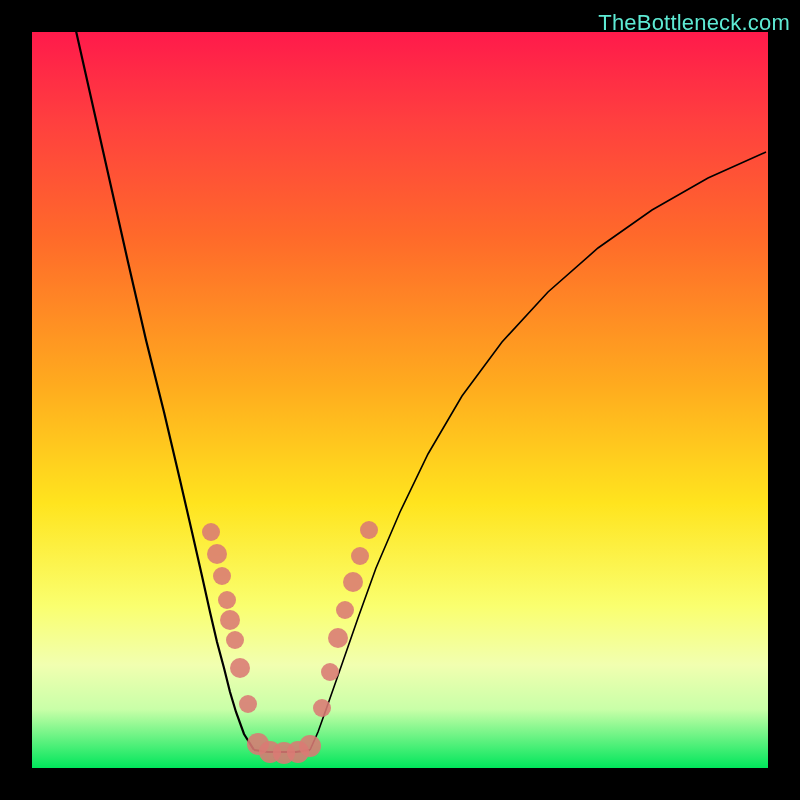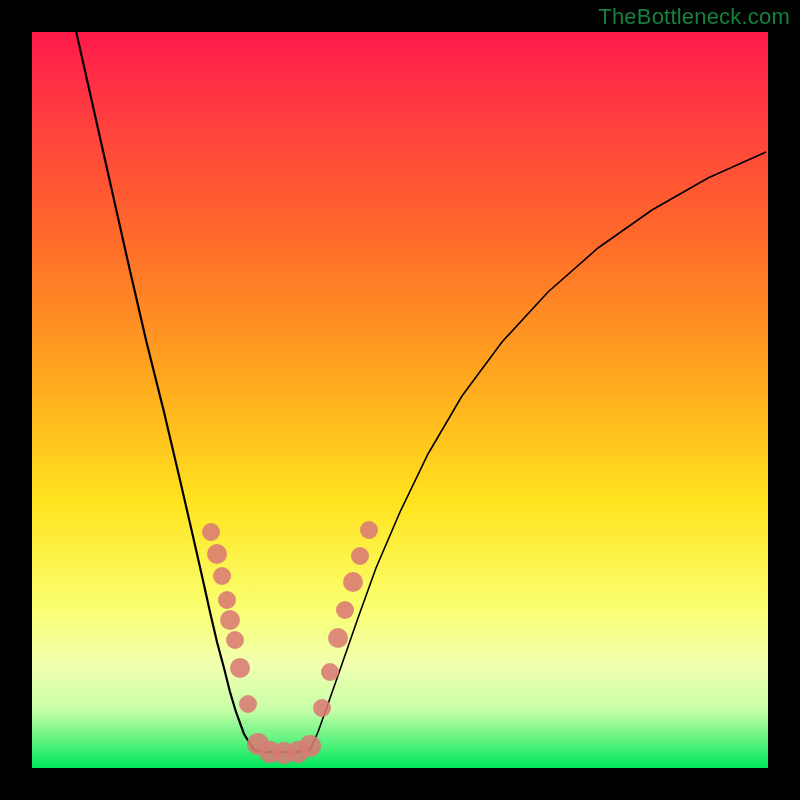--- a/index.html
+++ b/index.html
@@ -25,23 +25,23 @@
       #ffab1e 48%,
       #ffe41e 64%,
       #faff6f 78%,
       #f1ffb0 86%,
       #c9ffa8 92%,
       #00e65b 100%
     );
   }
   .watermark {
     position: absolute;
-    top: 4px;
+    top: 10px;
     right: 10px;
-    color: #15803d;
+    color: #5eead4;
     font-size: 22px;
     font-weight: 500;
     letter-spacing: 0.2px;
     z-index: 5;
   }
   svg.plot {
     position: absolute;
     left: 0;
     top: 0;
     width: 736px;

